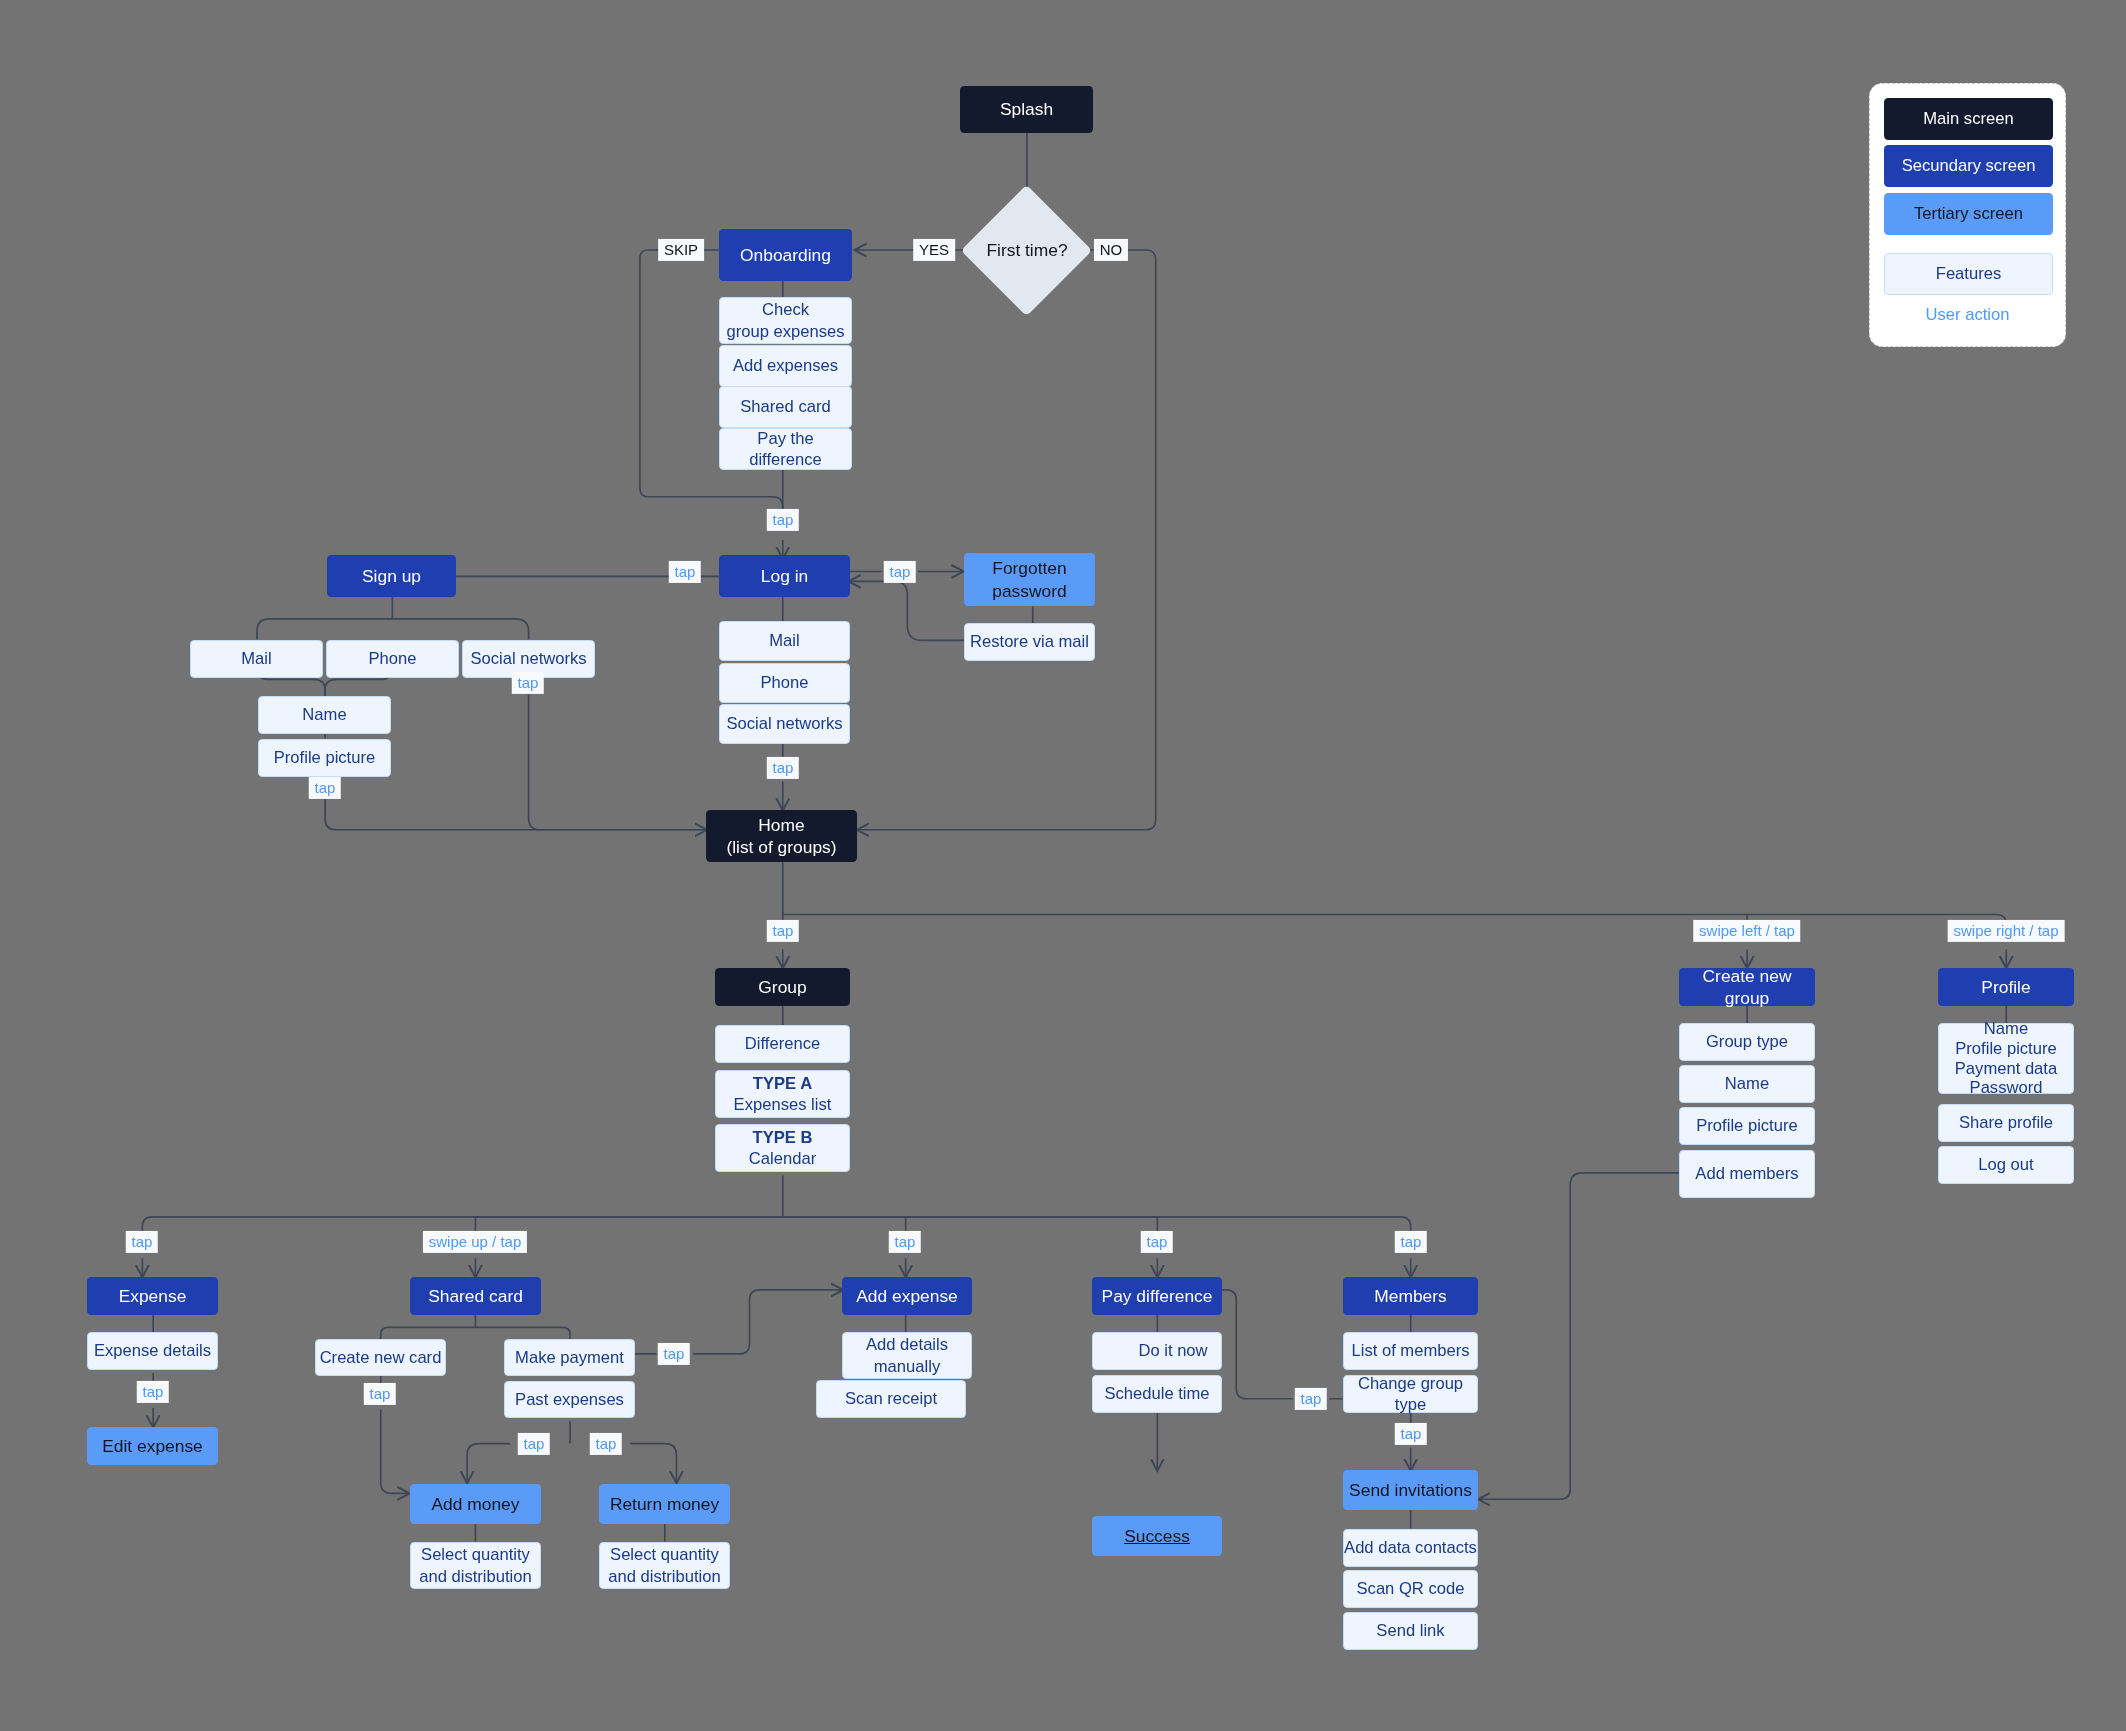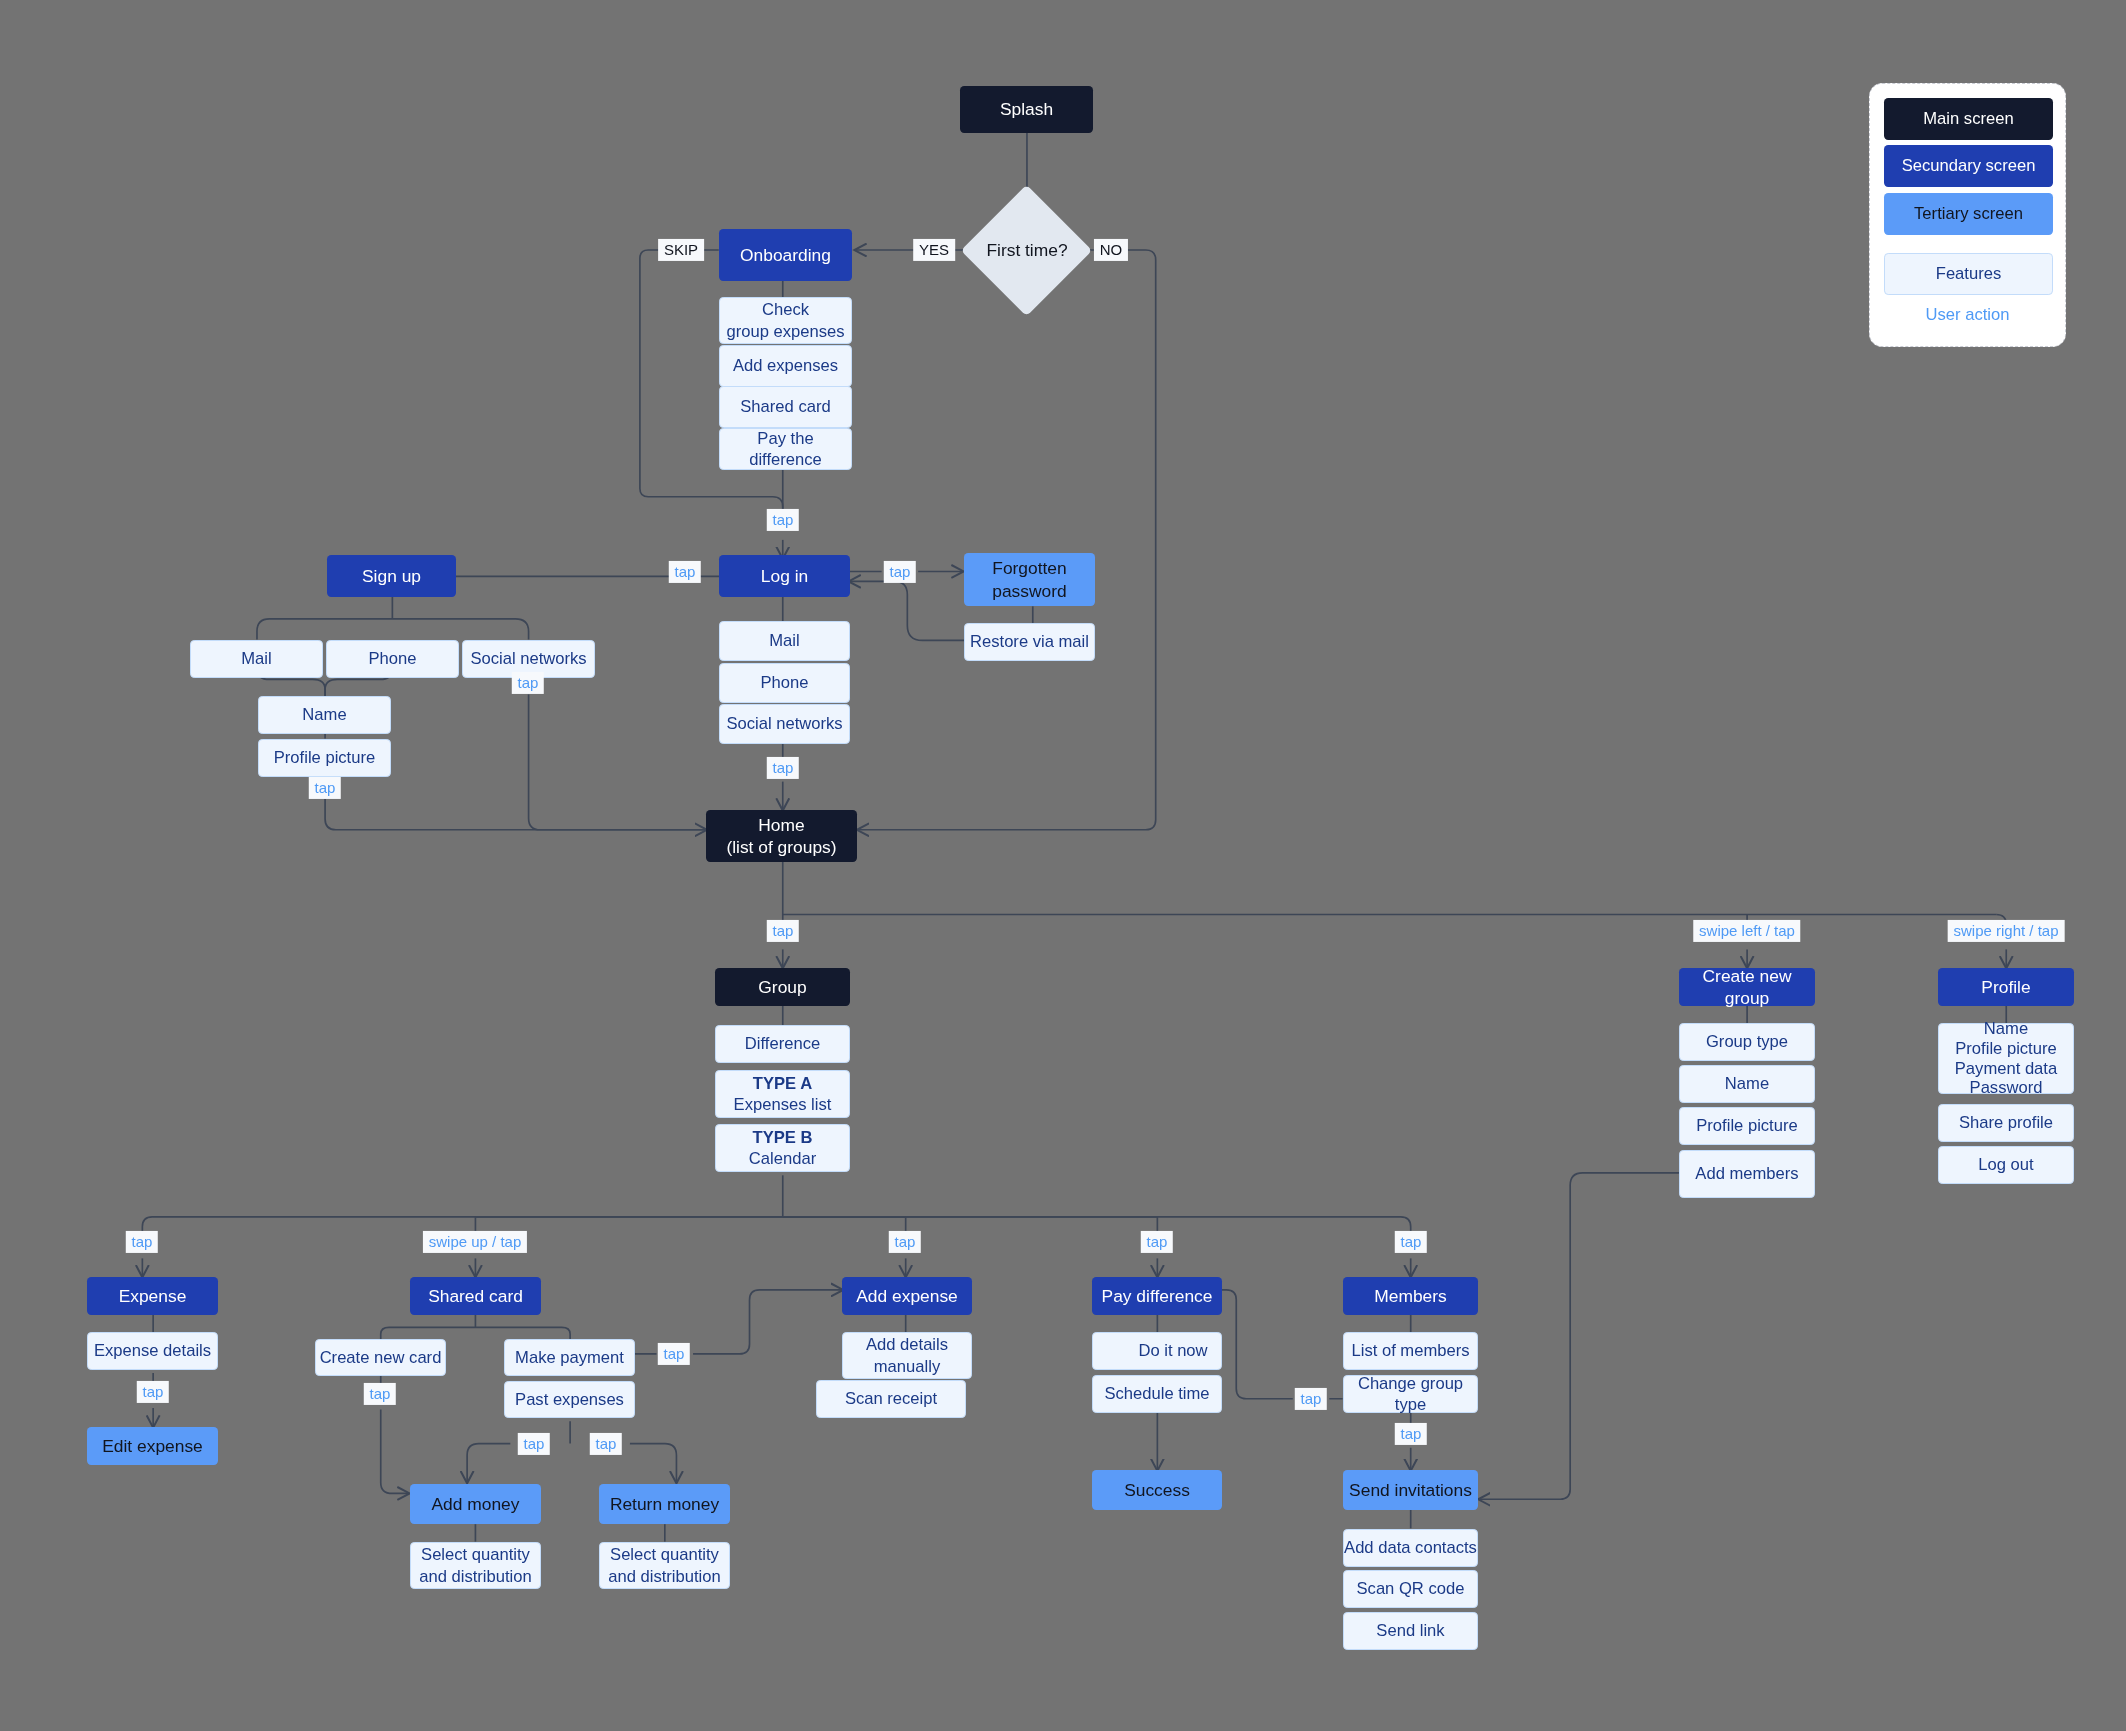--- a/index.html
+++ b/index.html
@@ -227,21 +227,21 @@
 and distribution</div>
 
   <div class="node n-secondary" style="left:842px;top:1277px;width:130px;height:38px;">Add expense</div>
   <div class="node n-feature" style="left:842px;top:1332px;width:130px;height:47px;white-space:pre-line;">Add details
 manually</div>
   <div class="node n-feature" style="left:792px;top:1380px;width:150px;height:38px;margin-left:24px;">Scan receipt</div>
 
   <div class="node n-secondary" style="left:1092px;top:1277px;width:130px;height:38px;">Pay difference</div>
   <div class="node n-feature" style="left:1092px;top:1332px;width:130px;height:38px;padding-left:32px;">Do it now</div>
   <div class="node n-feature" style="left:1092px;top:1375px;width:130px;height:38px;">Schedule time</div>
-  <div class="node n-tertiary" style="left:1092px;top:1470px;width:130px;height:40px;">Success</div>
+  <div class="node n-tertiary" style="left:1092px;top:1516px;width:130px;height:40px;text-decoration:underline;">Success</div>
 
   <div class="node n-secondary" style="left:1343px;top:1277px;width:135px;height:38px;">Members</div>
   <div class="node n-feature" style="left:1343px;top:1332px;width:135px;height:38px;">List of members</div>
   <div class="node n-feature" style="left:1343px;top:1375px;width:135px;height:38px;">Change group type</div>
   <div class="node n-tertiary" style="left:1343px;top:1470px;width:135px;height:40px;">Send invitations</div>
   <div class="node n-feature" style="left:1343px;top:1529px;width:135px;height:38px;">Add data contacts</div>
   <div class="node n-feature" style="left:1343px;top:1570px;width:135px;height:38px;">Scan QR code</div>
   <div class="node n-feature" style="left:1343px;top:1612px;width:135px;height:38px;">Send link</div>
 
   <div class="elabel cond" style="left:681px;top:250px;">SKIP</div>

